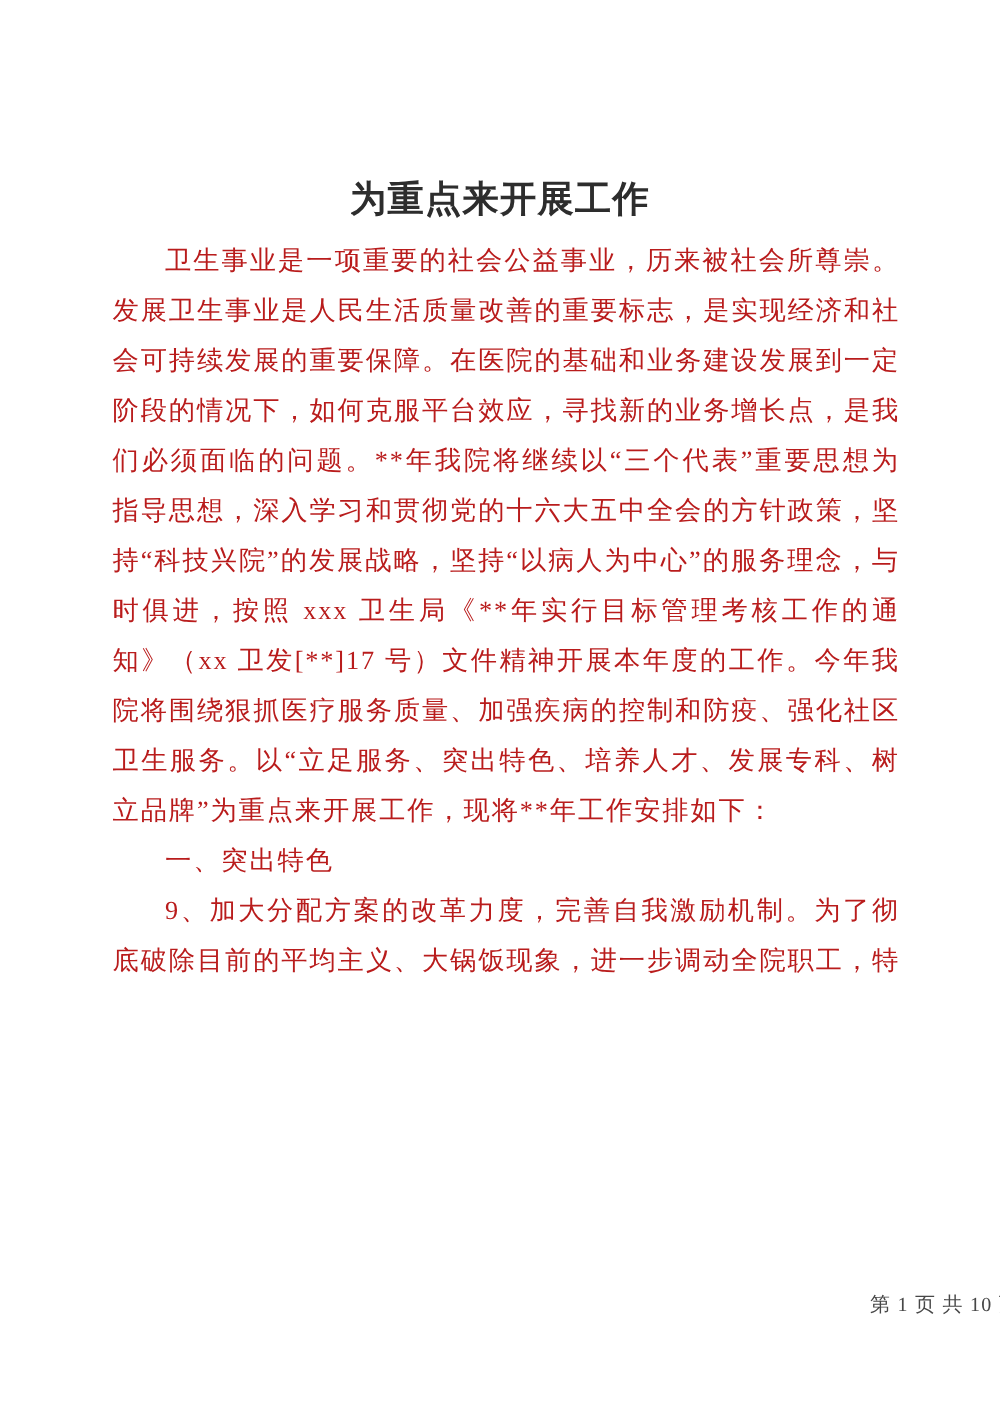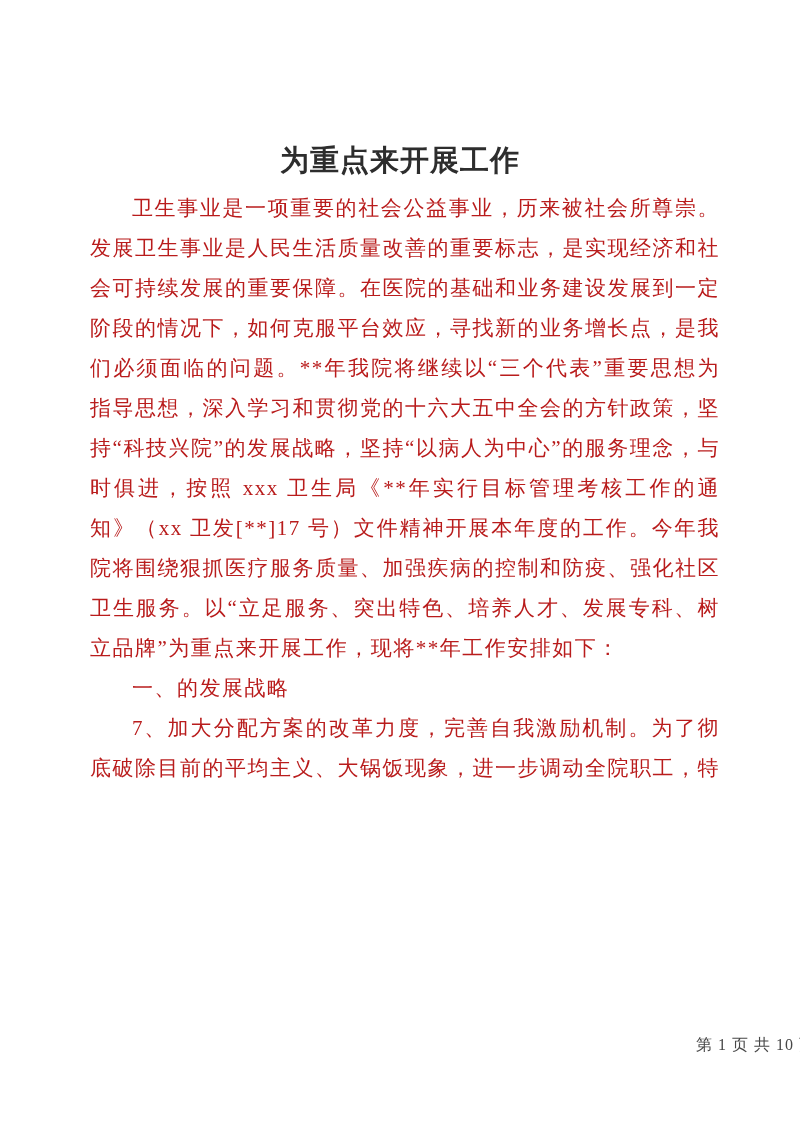--- a/index.html
+++ b/index.html
@@ -58,21 +58,21 @@
 </style>
 </head>
 <body>
 
 <div class="page">
 
   <h1 class="doc-title">为重点来开展工作</h1>
 
   <div class="doc-body">
     <p class="para">卫生事业是一项重要的社会公益事业，历来被社会所尊崇。发展卫生事业是人民生活质量改善的重要标志，是实现经济和社会可持续发展的重要保障。在医院的基础和业务建设发展到一定阶段的情况下，如何克服平台效应，寻找新的业务增长点，是我们必须面临的问题。**年我院将继续以“三个代表”重要思想为指导思想，深入学习和贯彻党的十六大五中全会的方针政策，坚持“科技兴院”的发展战略，坚持“以病人为中心”的服务理念，与时俱进，按照 xxx 卫生局《**年实行目标管理考核工作的通知》（xx 卫发[**]17 号）文件精神开展本年度的工作。今年我院将围绕狠抓医疗服务质量、加强疾病的控制和防疫、强化社区卫生服务。以“立足服务、突出特色、培养人才、发展专科、树立品牌”为重点来开展工作，现将**年工作安排如下：</p>
-    <p class="para">一、的发展战略</p>
-    <p class="para">7、加大分配方案的改革力度，完善自我激励机制。为了彻底破除目前的平均主义、大锅饭现象，进一步调动全院职工，特</p>
+    <p class="para">一、突出特色</p>
+    <p class="para">9、加大分配方案的改革力度，完善自我激励机制。为了彻底破除目前的平均主义、大锅饭现象，进一步调动全院职工，特</p>
   </div>
 
   <div class="page-footer">
     <span>第 1 页 共 10 页</span>
   </div>
 
 </div>
 
 </body></html>

